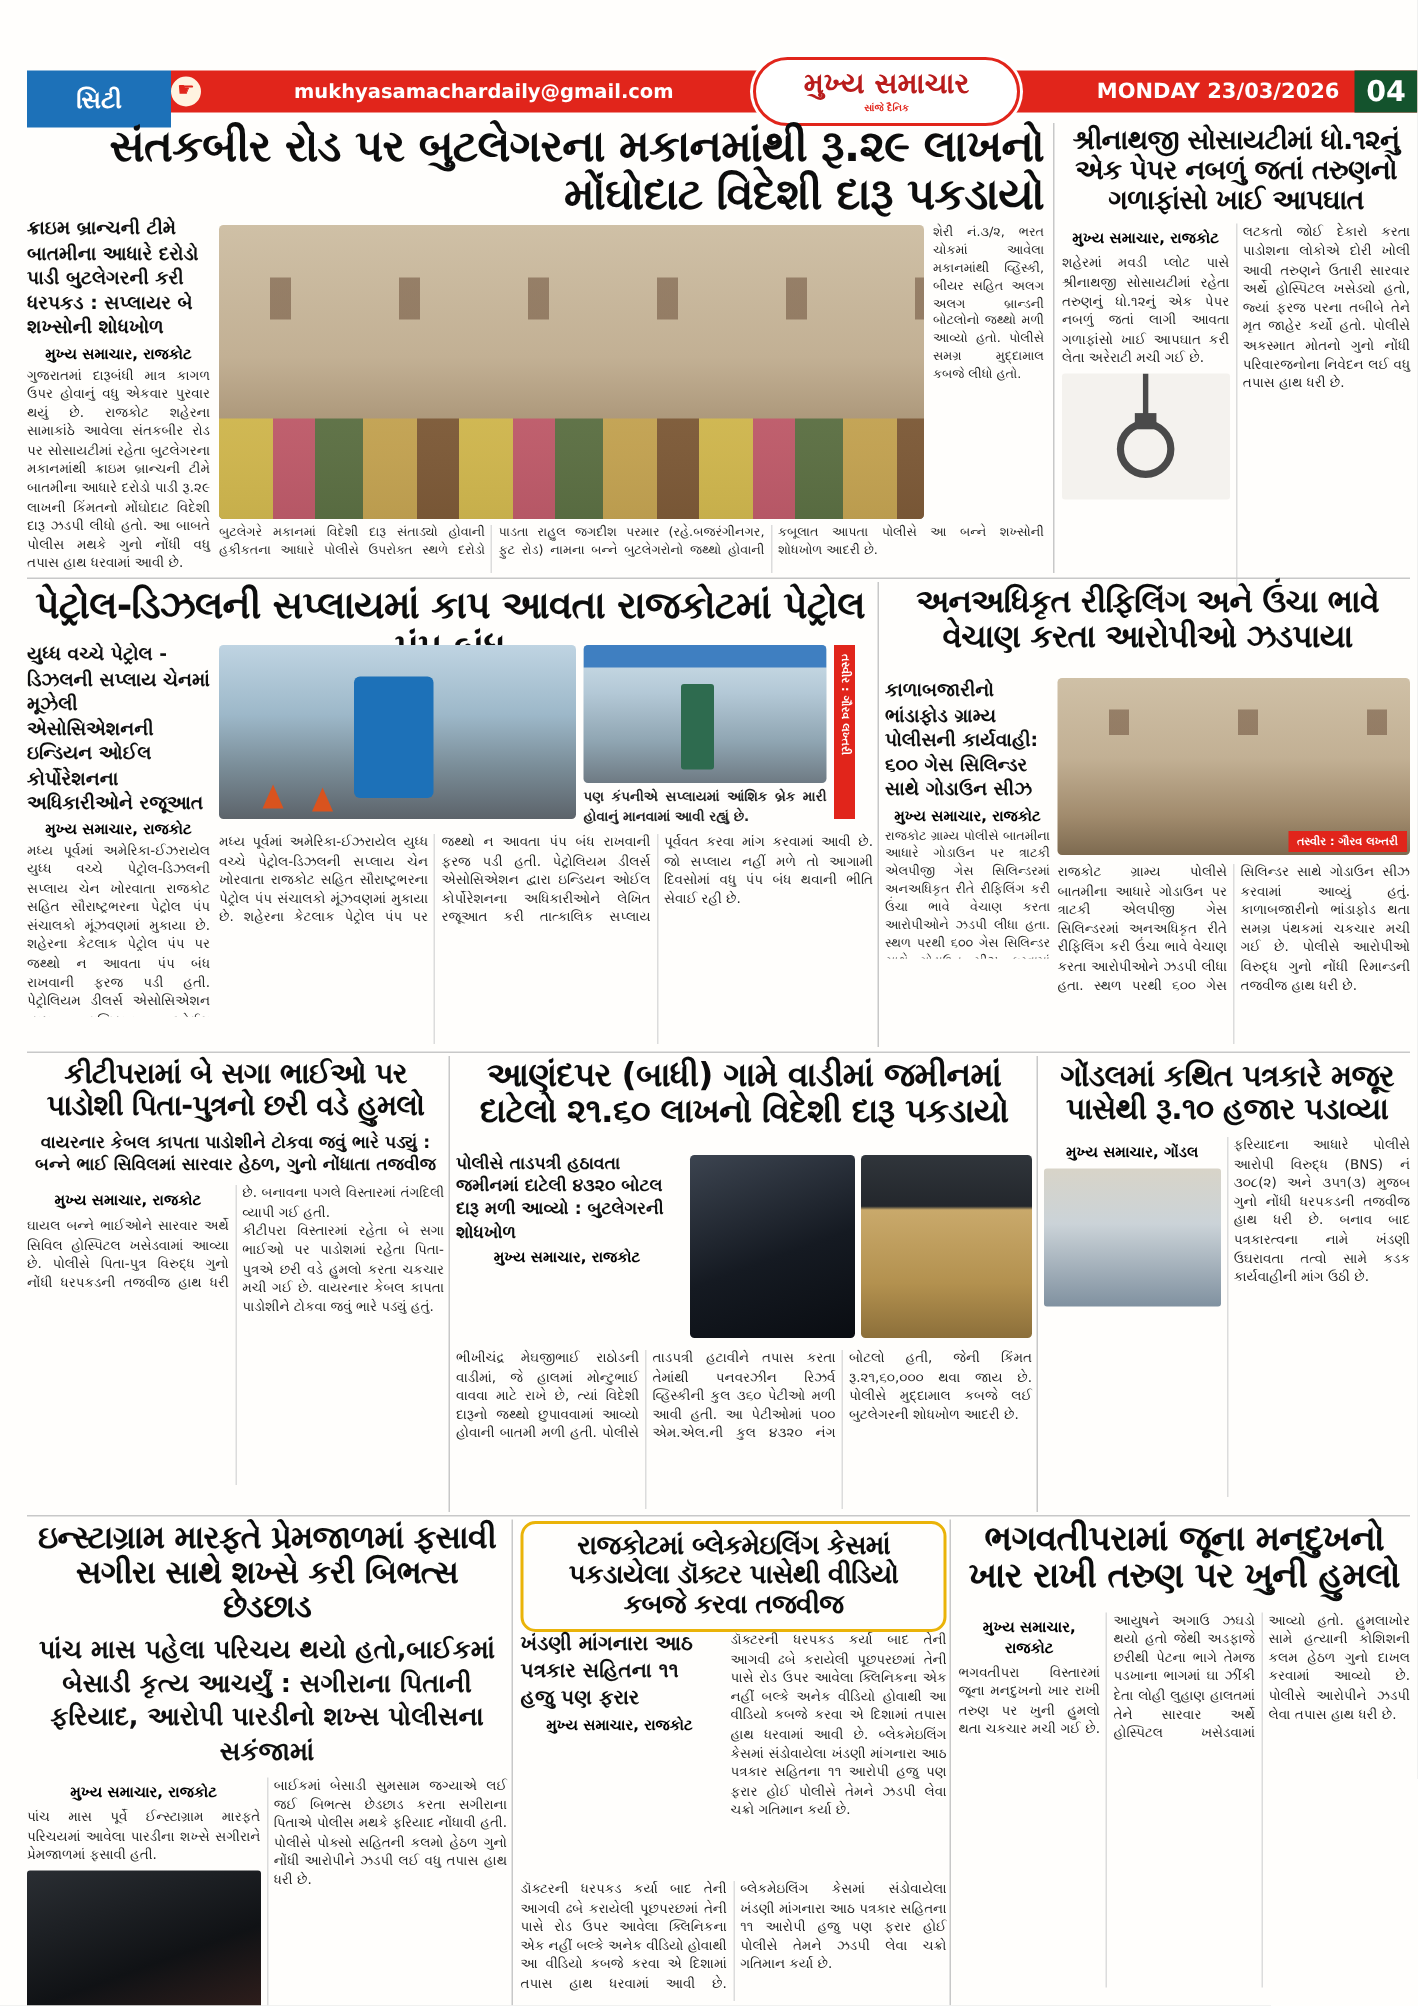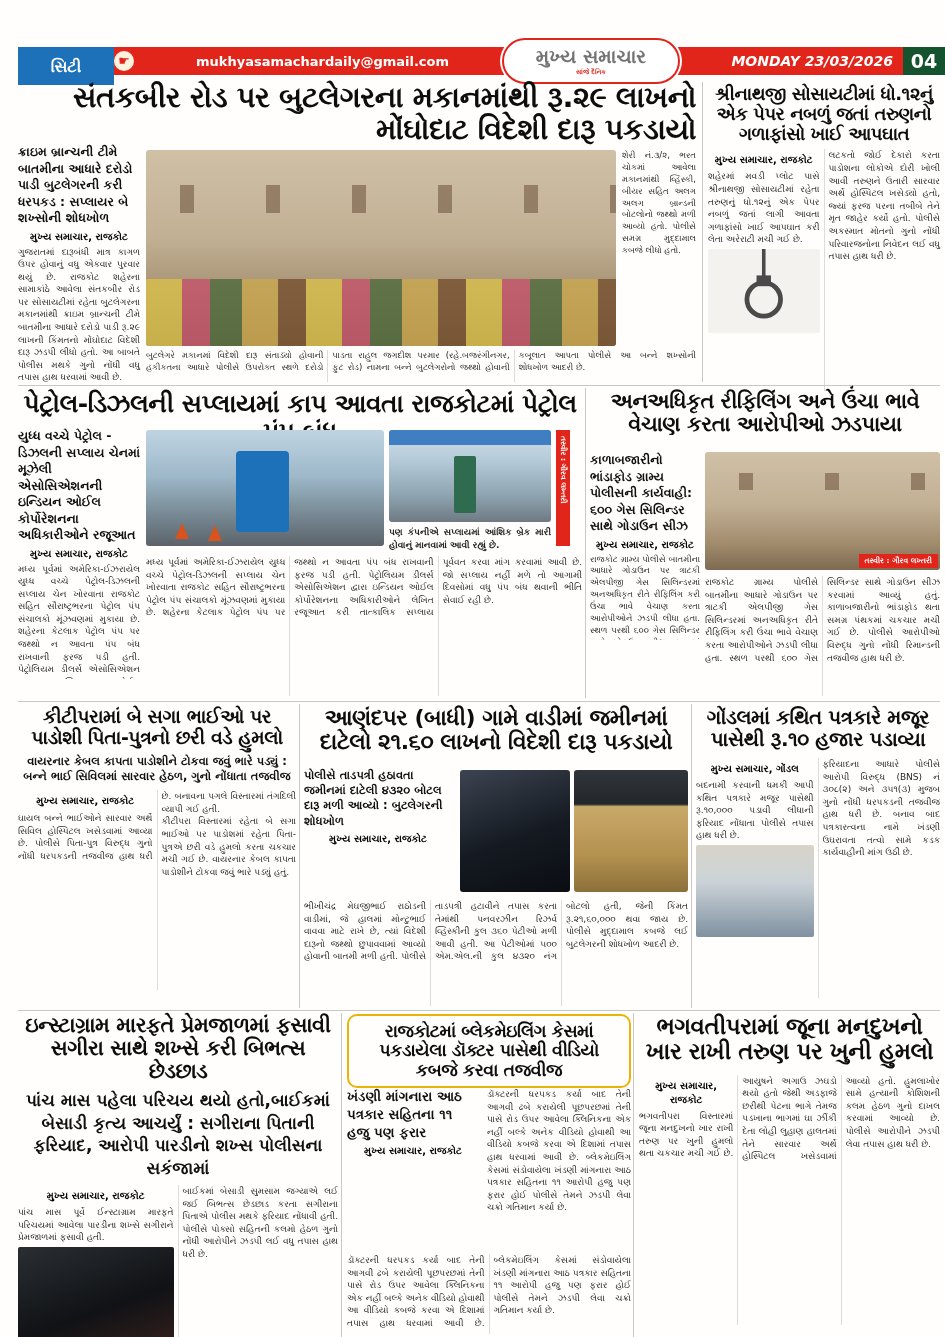--- a/index.html
+++ b/index.html
@@ -13,23 +13,23 @@
   
   .hdr-blue { background:#1d71b8; color:#fff; font-weight:bold; font-size:16px;
               display:flex; align-items:center; justify-content:center; }
   .hdr-red  { background:#e1251b; color:#fff; display:flex; align-items:center; }
   .hdr-email{ color:#ffffff; font-weight:bold; font-size:13px; margin-left:58px; text-decoration:none; }
   .hand     { display:inline-block; width:20px; height:20px; background:#fff3e0; border-radius:50%;
               color:#e1251b; font-size:13px; text-align:center; line-height:20px; margin-right:4px; }
   .logo-pill{ position:absolute; left:388px; top:-9px; width:178px; height:46px; background:#fff;
               border:2px solid #e1251b; border-radius:24px; display:flex; flex-direction:column;
               align-items:center; justify-content:center; box-shadow:0 0 0 2px #fff; }
-  .logo-title{ color:#737373; font-weight:bold; font-size:19px; line-height:1; }
+  .logo-title{ color:#b91c1c; font-weight:bold; font-size:19px; line-height:1; }
   .logo-sub  { color:#e1251b; font-size:6.5px; font-weight:bold; margin-top:2px; }
-  .hdr-date { position:absolute; right:52px; color:#fff; font-weight:bold; font-size:14px; font-style:italic; }
+  .hdr-date { position:absolute; right:52px; color:#fff; font-weight:bold; font-size:14px; }
   .hdr-page { position:absolute; right:0; top:0; width:42px; height:28px; background:#14532d; color:#fff;
               font-weight:bold; font-size:19px; display:flex; align-items:center; justify-content:center; }
   
   .hl   { font-weight:bold; color:#0d0d0d; text-align:center; line-height:1.1; letter-spacing:-0.5px; }
   .sub  { font-weight:bold; color:#101010; line-height:1.32; }
   .byline{ font-weight:bold; text-align:center; font-size:10px; color:#000; margin:4px 0 3px; }
   .bt   { font-size:9px; line-height:1.4; text-align:justify; color:#242424; }
   .cols2{ column-count:2; column-gap:9px; column-rule:1px solid #dcdcdc; }
   .cols3{ column-count:3; column-gap:9px; column-rule:1px solid #dcdcdc; }
   .vline{ position:absolute; width:1px; background:#c8c8c8; }
@@ -171,21 +171,20 @@
     <div class="photo ph-boxes" style="left:270px; top:64px; width:114px; height:122px;"></div>
     <div class="bt cols3 abs" style="left:0; top:194px; width:384px; height:106px;">ભીખીચંદ્ર મેઘજીભાઈ રાઠોડની વાડીમાં, જે હાલમાં મોન્ટુભાઈ વાવવા માટે રાખે છે, ત્યાં વિદેશી દારૂનો જથ્થો છુપાવવામાં આવ્યો હોવાની બાતમી મળી હતી. પોલીસે તાડપત્રી હટાવીને તપાસ કરતા તેમાંથી પનવરઝીન રિઝર્વ વ્હિસ્કીની કુલ ૩૬૦ પેટીઓ મળી આવી હતી. આ પેટીઓમાં ૫૦૦ એમ.એલ.ની કુલ ૪૩૨૦ નંગ બોટલો હતી, જેની કિંમત રૂ.૨૧,૬૦,૦૦૦ થવા જાય છે. પોલીસે મુદ્દામાલ કબજે લઈ બુટલેગરની શોધખોળ આદરી છે.</div>
   </div>
 
   <div class="vline" style="left:691px; top:704px; height:304px;"></div>
 
   <div class="abs" style="left:696px; top:706px; width:244px; height:300px;">
     <div class="hl" style="font-size:20px;">ગોંડલમાં કથિત પત્રકારે મજૂર પાસેથી રૂ.૧૦ હજાર પડાવ્યા</div>
     <div class="bt cols2" style="margin-top:8px; height:240px;">
       <div class="byline">મુખ્ય સમાચાર, ગોંડલ</div>
-      <div>બદનામી કરવાની ધમકી આપી કથિત પત્રકારે મજૂર પાસેથી રૂ.૧૦,૦૦૦ પડાવી લીધાની ફરિયાદ નોંધાતા પોલીસે તપાસ હાથ ધરી છે.</div>
       <div class="inline-ph ph-portrait" style="height:92px;"></div>
       <div>ફરિયાદના આધારે પોલીસે આરોપી વિરુદ્ધ (BNS) નં ૩૦૮(૨) અને ૩૫૧(૩) મુજબ ગુનો નોંધી ધરપકડની તજવીજ હાથ ધરી છે. બનાવ બાદ પત્રકારત્વના નામે ખંડણી ઉઘરાવતા તત્વો સામે કડક કાર્યવાહીની માંગ ઉઠી છે.</div>
     </div>
   </div>
 
   <div class="hline" style="left:18px; top:1010px; width:922px;"></div>
 
   <div class="abs" style="left:18px; top:1014px; width:320px; height:320px;">
     <div class="hl" style="font-size:21px;">ઇન્સ્ટાગ્રામ મારફતે પ્રેમજાળમાં ફસાવી સગીરા સાથે શખ્સે કરી બિભત્સ છેડછાડ</div>
     <div class="sub" style="font-size:17px; text-align:center; margin:6px 0;">પાંચ માસ પહેલા પરિચય થયો હતો,બાઈકમાં બેસાડી કૃત્ય આચર્યું : સગીરાના પિતાની ફરિયાદ, આરોપી પારડીનો શખ્સ પોલીસના સકંજામાં</div>

